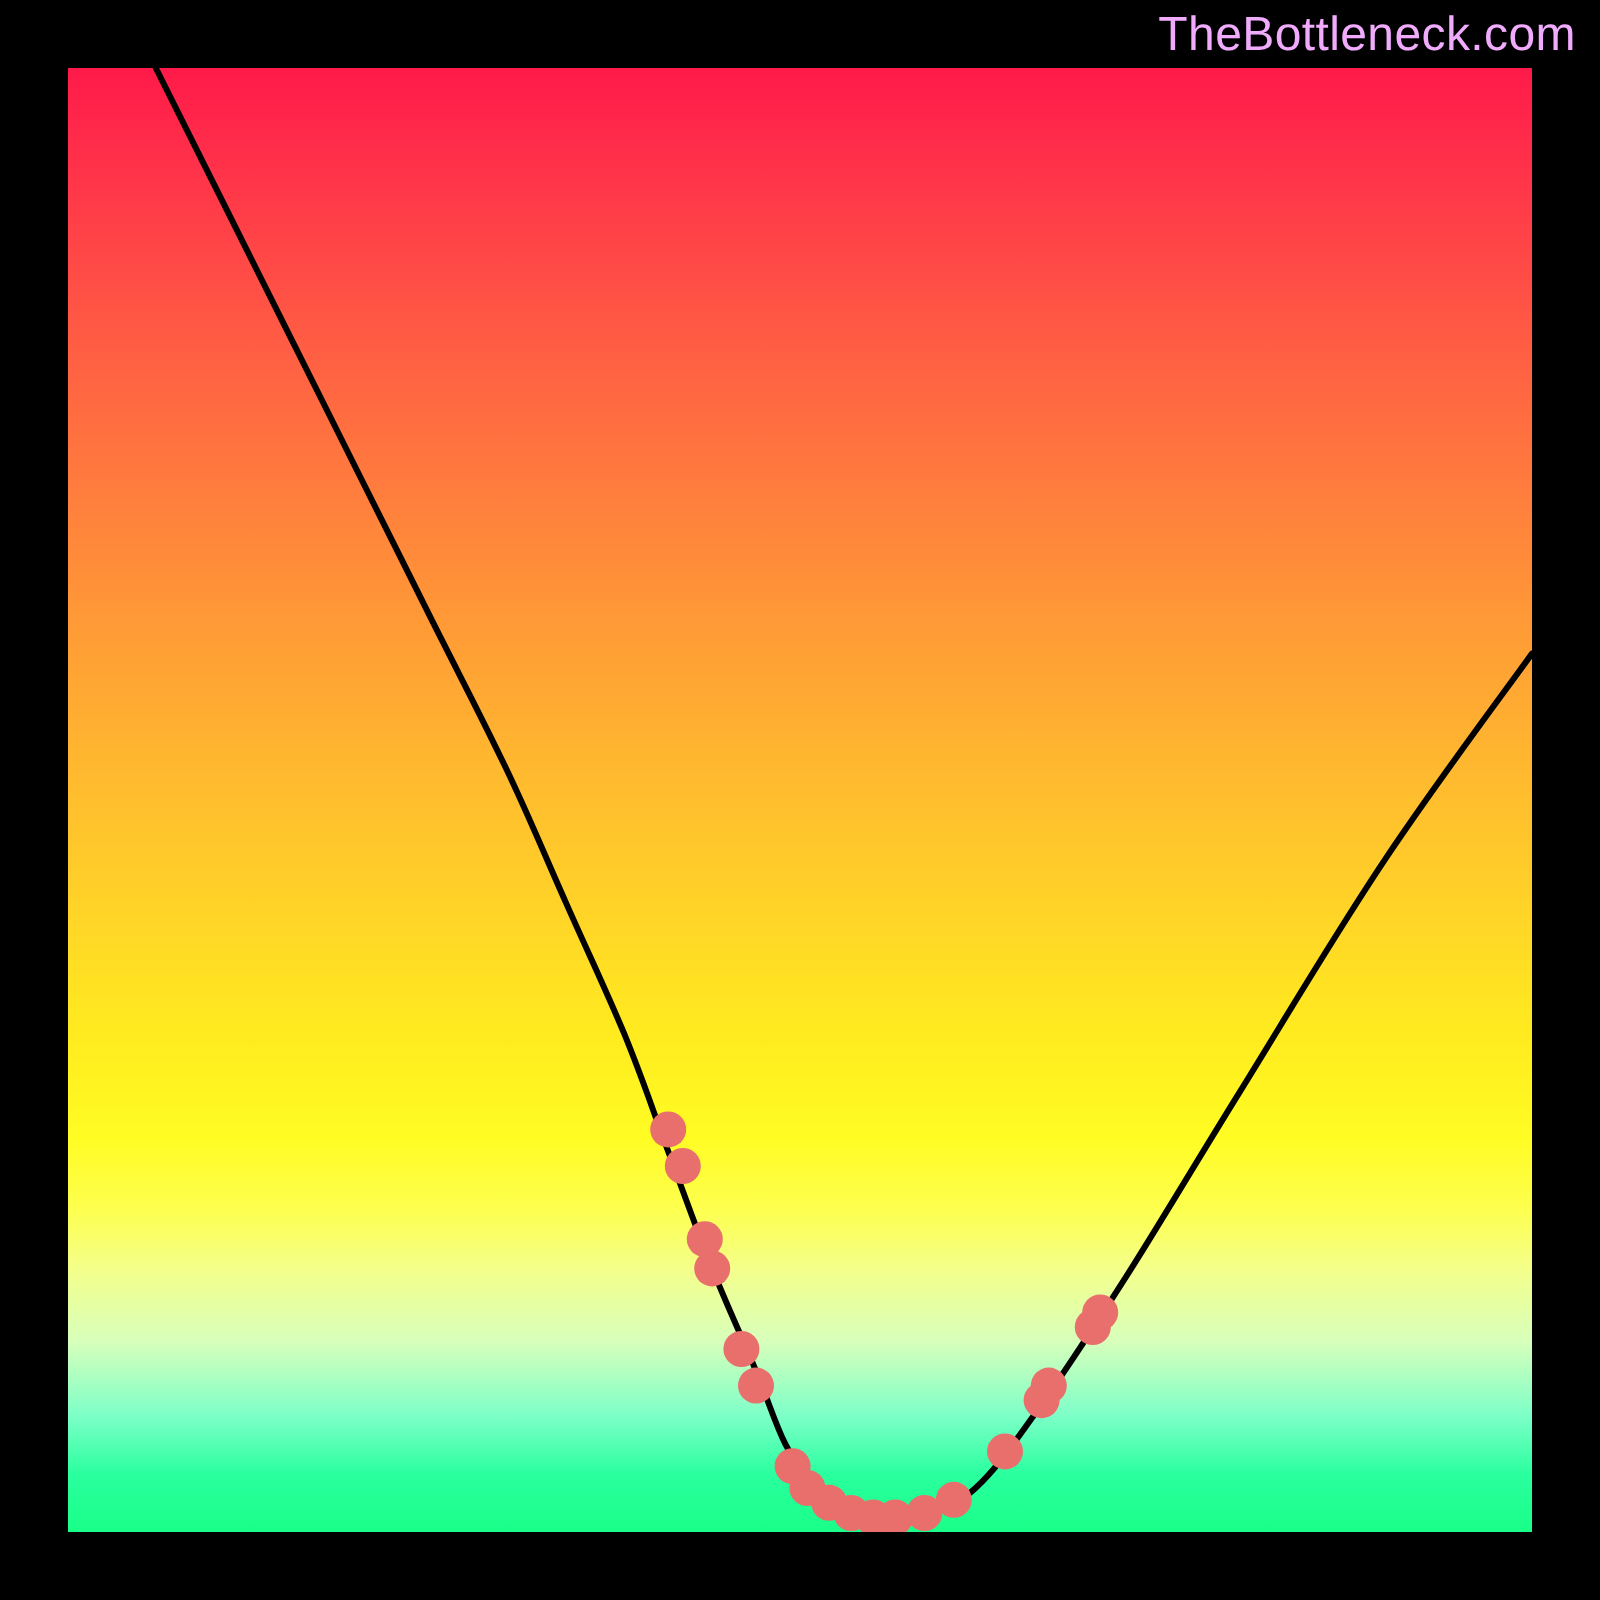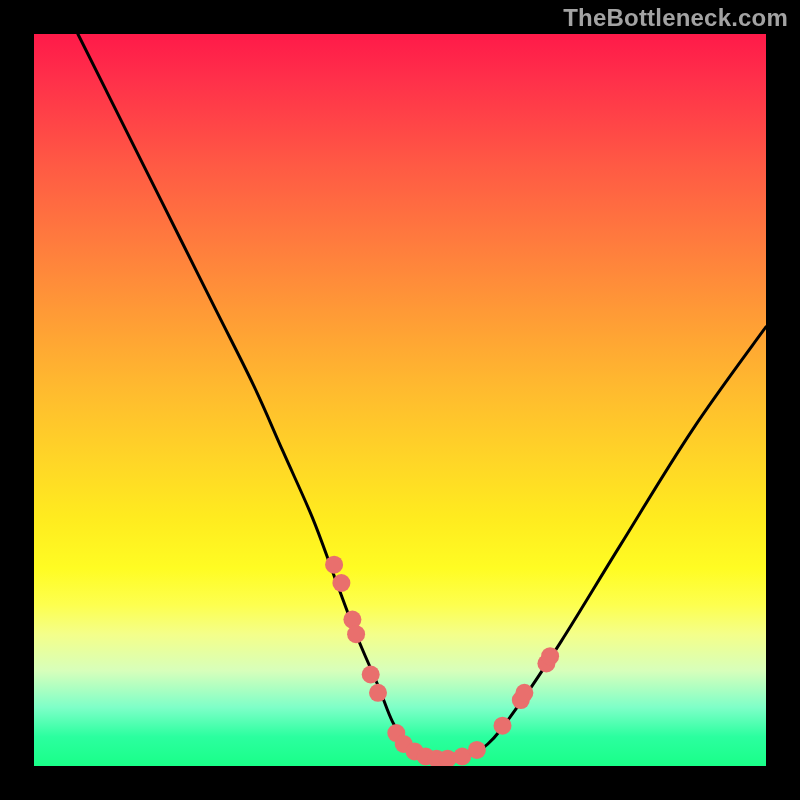--- a/index.html
+++ b/index.html
@@ -14,23 +14,23 @@
   .frame {
     position: absolute;
     left: 0; top: 0;
     width: 800px; height: 800px;
     background: #000;
   }
   .watermark {
     position: absolute;
     top: 4px;
     right: 12px;
-    color: #a3a3a3;
+    color: #f0abfc;
     font-size: 24px;
-    font-weight: 700;
+    font-weight: 400;
     letter-spacing: 0.2px;
     z-index: 50;
   }
   .plot-area {
     position: absolute;
     left: 34px;
     top: 34px;
     width: 732px;
     height: 732px;
     overflow: hidden;

